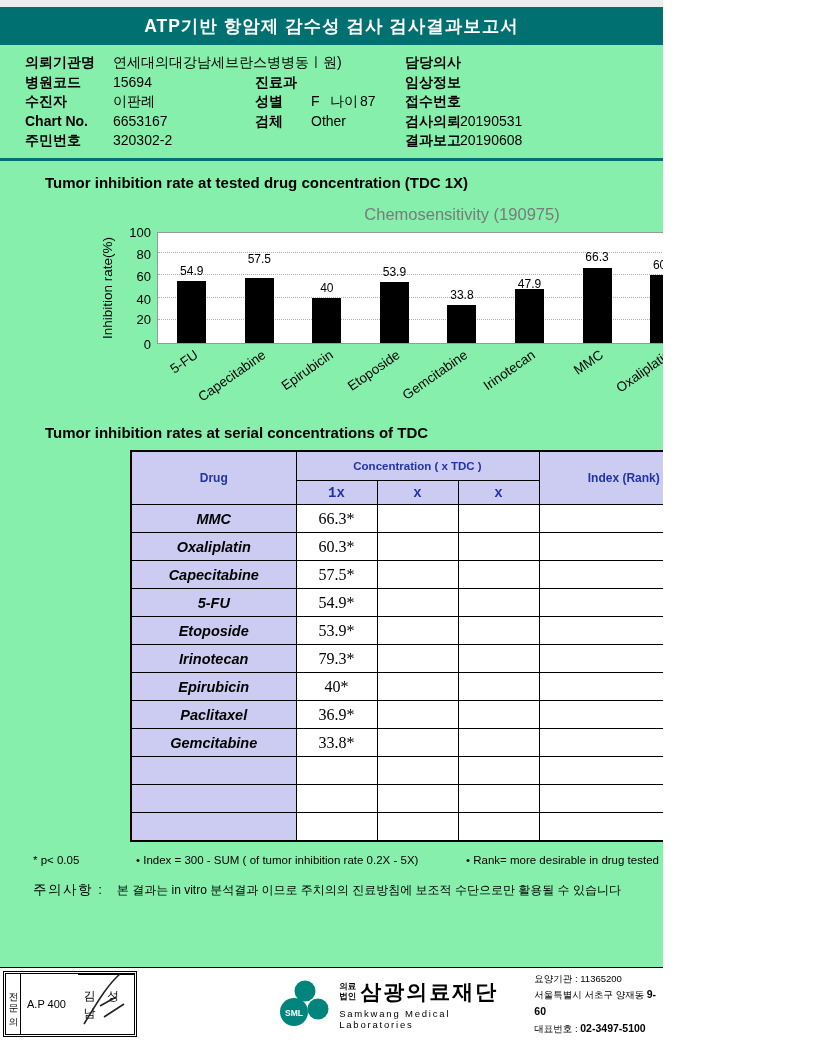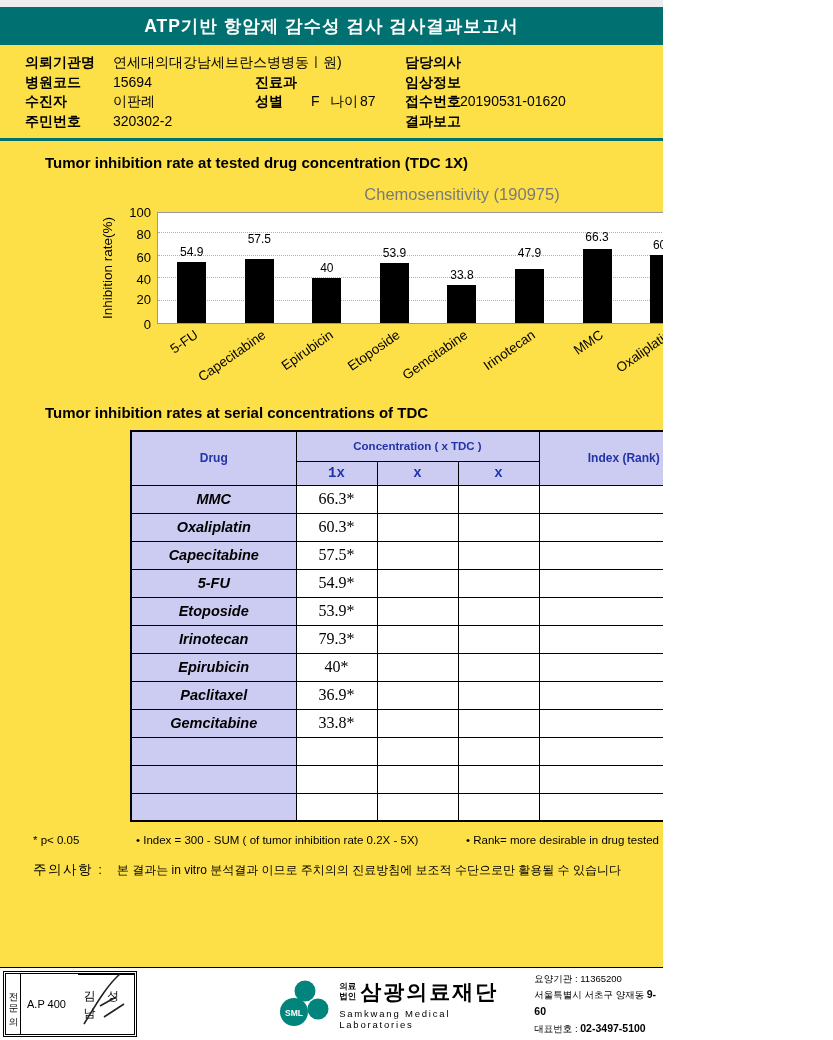--- a/index.html
+++ b/index.html
@@ -1,17 +1,17 @@
 <!DOCTYPE html>
 <html><head>
 <meta charset="utf-8">
 <style>
   * { box-sizing: border-box; }
   html,body { margin:0; padding:0; background:#fff; }
-  .page { width:663px; height:1040px; position:relative; background:#fde047; overflow:hidden;
+  .page { width:663px; height:1040px; position:relative; background:#86efac; overflow:hidden;
           font-family:"Liberation Sans","DejaVu Sans",sans-serif; color:#000; }
 
   .top-strip { height:7px; background:#ededed; }
   .title-bar { height:38px; background:#007170; display:flex; align-items:center; justify-content:center; }
   .title-text { color:#fff; font-size:17.5px; font-weight:bold; letter-spacing:1px; }
 
   .info-section { padding:9px 0 6px 25px; }
   .info-row { display:flex; height:19.5px; align-items:flex-start; font-size:14px; white-space:nowrap; }
   .cell { flex-shrink:0; overflow:visible; }
   .l-label  { width:88px;  font-weight:bold; }
@@ -123,30 +123,40 @@
         <span class="cell r-value"></span>
       </div>
       <div class="info-row">
         <span class="cell l-label">수진자</span>
         <span class="cell l-value">이판례</span>
         <span class="cell m-label">성별</span>
         <span class="cell m-value">F</span>
         <span class="cell m2-label">나이</span>
         <span class="cell m2-value">87</span>
         <span class="cell r-label">접수번호</span>
-        <span class="cell r-value">20190531-01620</span>
+      </div>
+      <div class="info-row">
+        <span class="cell l-label">Chart No.</span>
+        <span class="cell l-value">6653167</span>
+        <span class="cell m-label">검체</span>
+        <span class="cell m-value">Other</span>
+        <span class="cell m2-label"></span>
+        <span class="cell m2-value"></span>
+        <span class="cell r-label">검사의뢰</span>
+        <span class="cell r-value">20190531</span>
       </div>
       <div class="info-row">
         <span class="cell l-label">주민번호</span>
         <span class="cell l-value">320302-2</span>
         <span class="cell m-label"></span>
         <span class="cell m-value"></span>
         <span class="cell m2-label"></span>
         <span class="cell m2-value"></span>
         <span class="cell r-label">결과보고</span>
+        <span class="cell r-value">20190608</span>
       </div>
     </div>
 
   <div class="teal-rule"></div>
 
   <div class="section-heading h1-pos">Tumor inhibition rate at tested drug concentration (TDC 1X)</div>
 
   <div class="chart">
     <div class="chart-title">Chemosensitivity (190975)</div>
     <div class="chart-body">
@@ -187,21 +197,21 @@
               <span class="bar-value" style="bottom: 63.368px;">53.9</span>
               <span class="x-label">Etoposide</span>
             </div>
             <div class="bar-col">
               <div class="bar" style="height: 37.856px;"></div>
               <span class="bar-value" style="bottom: 40.856px;">33.8</span>
               <span class="x-label">Gemcitabine</span>
             </div>
             <div class="bar-col">
               <div class="bar" style="height: 53.648px;"></div>
-              <span class="bar-value" style="bottom: 63px;">47.9</span>
+              <span class="bar-value" style="bottom: 52px;">47.9</span>
               <span class="x-label">Irinotecan</span>
             </div>
             <div class="bar-col">
               <div class="bar" style="height: 74.256px;"></div>
               <span class="bar-value" style="bottom: 79px;">66.3</span>
               <span class="x-label">MMC</span>
             </div>
             <div class="bar-col">
               <div class="bar" style="height: 67.536px;"></div>
               <span class="bar-value" style="bottom: 70.536px;">60.3</span>

